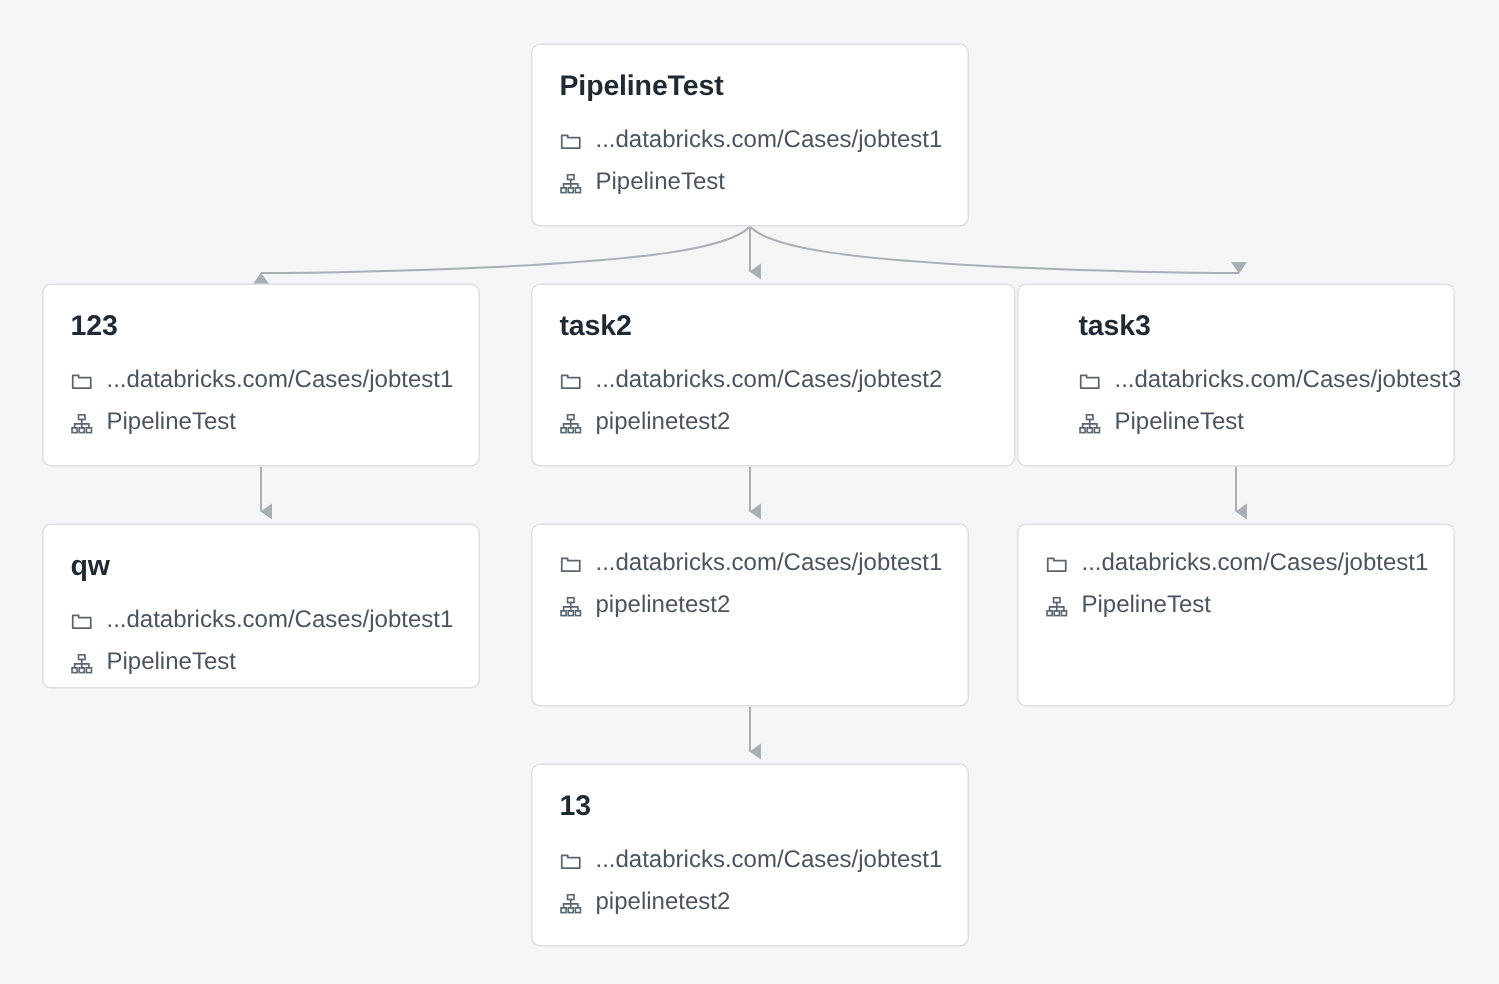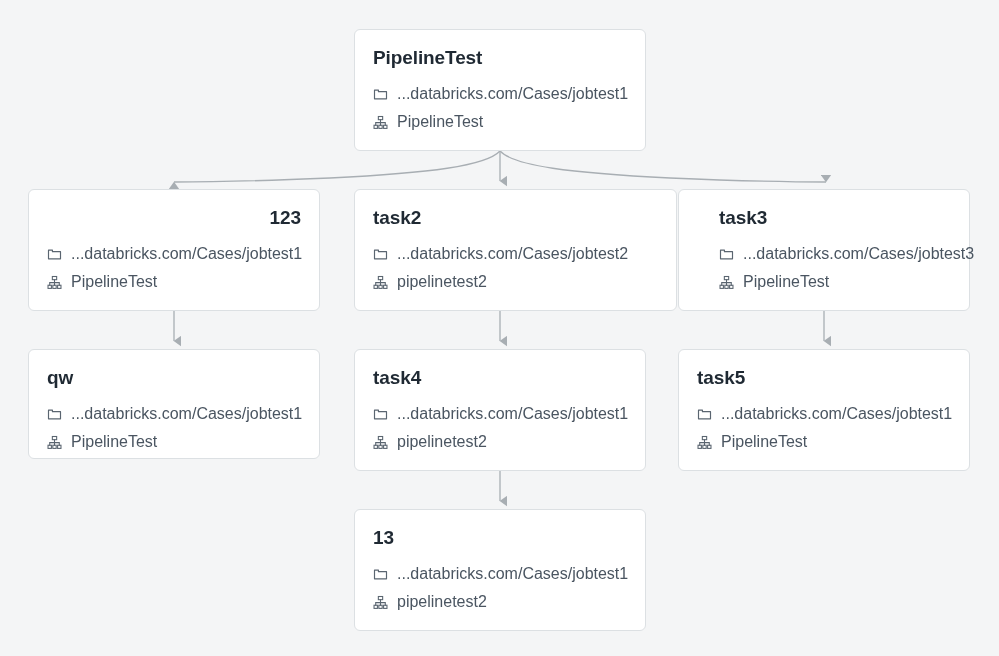--- a/index.html
+++ b/index.html
@@ -134,21 +134,21 @@
           <rect x="11.3" y="10.9" width="3.6" height="3.4"></rect>
           <path d="M8 5 v3.1"></path>
           <path d="M2.9 10.9 v-2.8 h10.2 v2.8"></path>
           <path d="M8 8.1 v2.8"></path>
         </svg>
       </span>
       <span class="meta-text">PipelineTest</span>
     </div>
   </div>
 
-  <div class="node-card" style="left:28px; top:189px; width:292px; height:122px;text-align:right;">
+  <div class="node-card" style="left:28px; top:189px; width:292px; height:122px;">
     <div class="node-title">123</div>
     <div class="node-meta-row">
       <span class="meta-icon">
         <svg viewBox="0 0 16 16" fill="none" stroke="currentColor" stroke-width="1.25" stroke-linecap="round" stroke-linejoin="round">
           <path d="M1.6 3.4 h4.2 v1.6 h8.6 v7.6 h-12.8 z"></path>
         </svg>
       </span>
       <span class="meta-text">...databricks.com/Cases/jobtest1</span>
     </div>
     <div class="node-meta-row">
@@ -239,21 +239,20 @@
           <path d="M8 5 v3.1"></path>
           <path d="M2.9 10.9 v-2.8 h10.2 v2.8"></path>
           <path d="M8 8.1 v2.8"></path>
         </svg>
       </span>
       <span class="meta-text">PipelineTest</span>
     </div>
   </div>
 
   <div class="node-card" style="left:354px; top:349px; width:292px; height:122px;">
-    <div class="node-title">task4</div>
     <div class="node-meta-row">
       <span class="meta-icon">
         <svg viewBox="0 0 16 16" fill="none" stroke="currentColor" stroke-width="1.25" stroke-linecap="round" stroke-linejoin="round">
           <path d="M1.6 3.4 h4.2 v1.6 h8.6 v7.6 h-12.8 z"></path>
         </svg>
       </span>
       <span class="meta-text">...databricks.com/Cases/jobtest1</span>
     </div>
     <div class="node-meta-row">
       <span class="meta-icon">
@@ -265,21 +264,20 @@
           <path d="M8 5 v3.1"></path>
           <path d="M2.9 10.9 v-2.8 h10.2 v2.8"></path>
           <path d="M8 8.1 v2.8"></path>
         </svg>
       </span>
       <span class="meta-text">pipelinetest2</span>
     </div>
   </div>
 
   <div class="node-card" style="left:678px; top:349px; width:292px; height:122px;">
-    <div class="node-title">task5</div>
     <div class="node-meta-row">
       <span class="meta-icon">
         <svg viewBox="0 0 16 16" fill="none" stroke="currentColor" stroke-width="1.25" stroke-linecap="round" stroke-linejoin="round">
           <path d="M1.6 3.4 h4.2 v1.6 h8.6 v7.6 h-12.8 z"></path>
         </svg>
       </span>
       <span class="meta-text">...databricks.com/Cases/jobtest1</span>
     </div>
     <div class="node-meta-row">
       <span class="meta-icon">

